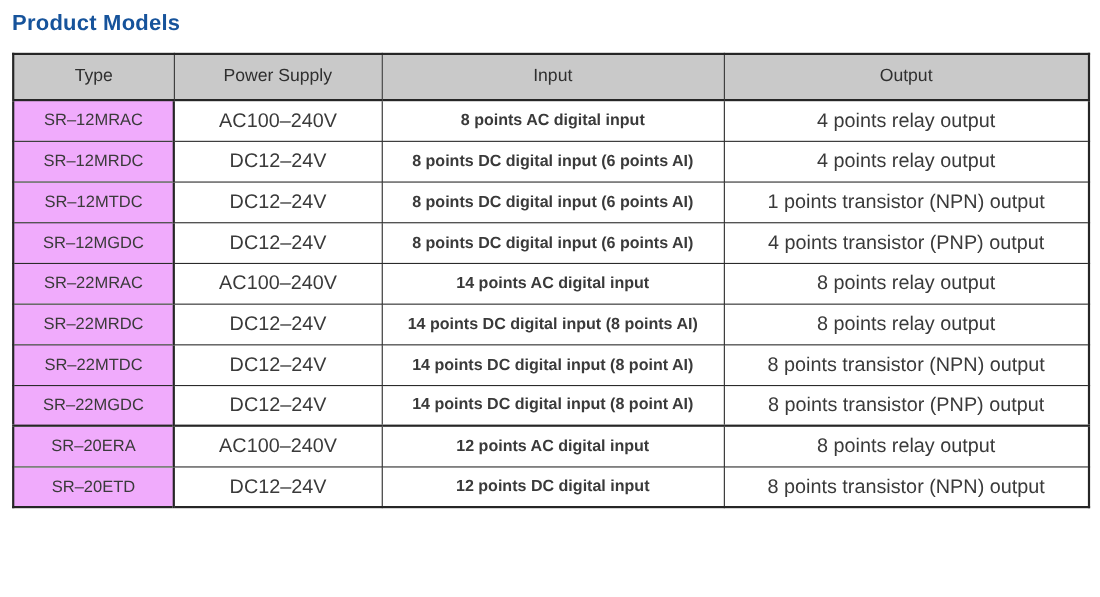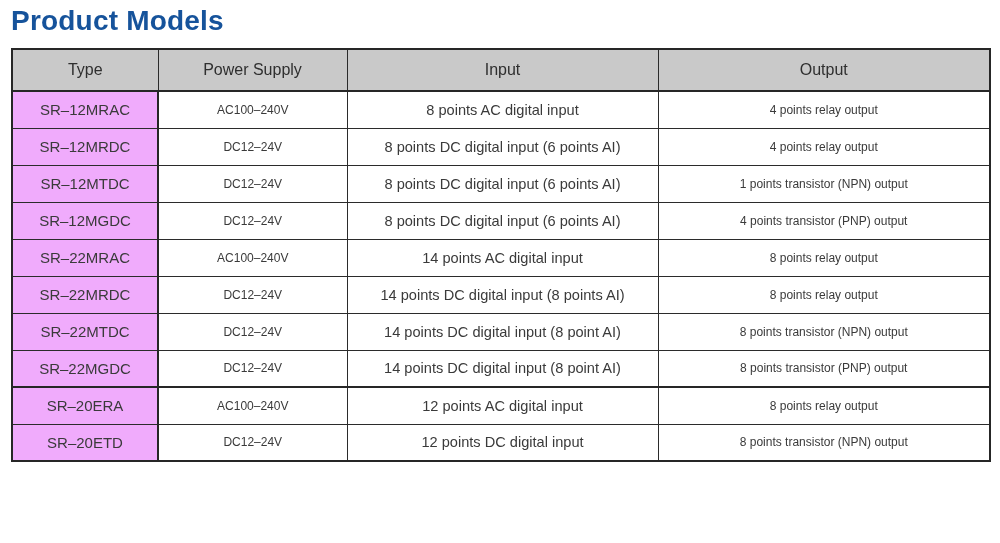--- a/index.html
+++ b/index.html
@@ -17,21 +17,21 @@
     width: 1000px;
     height: 543px;
     background: #ffffff;
     overflow: hidden;
   }
 
   .page-title {
     position: absolute;
     left: 11px;
     top: 6px;
-    font-size: 28px;
+    font-size: 20px;
     font-weight: bold;
     color: #16539b;
     letter-spacing: 0.2px;
     line-height: 30px;
     white-space: nowrap;
   }
 
   .table-wrap {
     position: absolute;
     left: 11px;
@@ -50,21 +50,21 @@
   table.models col.c-power   { width: 189px; }
   table.models col.c-input   { width: 311px; }
   table.models col.c-output  { width: 332px; }
 
   table.models th,
   table.models td {
     border: 1px solid #2b2b2b;
     text-align: center;
     vertical-align: middle;
     color: #3a3a3a;
-    font-size: 12px;
+    font-size: 18px;
     font-weight: normal;
     padding: 0 3px;
     white-space: nowrap;
     overflow: hidden;
   }
 
   table.models thead th {
     height: 42px;
     background: #c9c9c9;
     color: #2f2f2f;
@@ -86,20 +86,21 @@
     border-top: 2px solid #262626;
     margin-top: 40px;
   }
 
   table.models tbody tr:first-child td {
     border-top: none;
   }
 
   table.models tbody td.input-cell {
     font-size: 14.6px;
+    font-weight: bold;
   }
 </style>
 </head>
 <body>
 
 <div class="page">
 
   <div class="page-title">Product Models</div>
 
   <div class="table-wrap">

